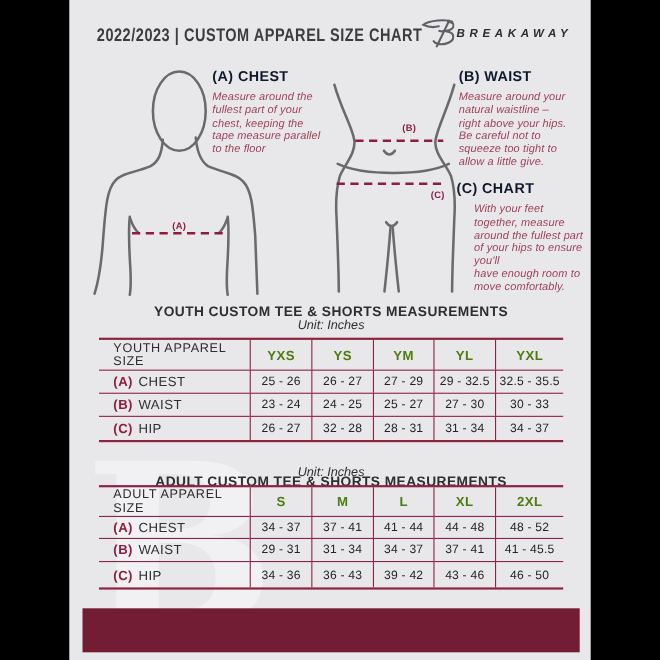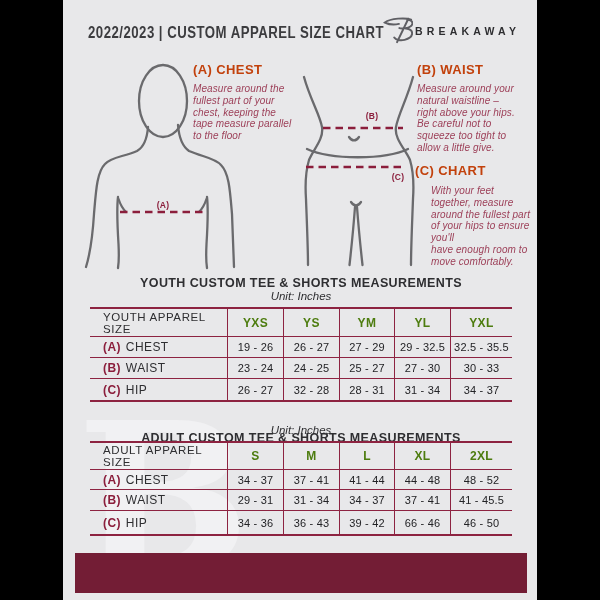--- a/index.html
+++ b/index.html
@@ -15,26 +15,26 @@
   }
   
   .hdr-title{
     position:absolute;left:25px;top:21px;height:22px;line-height:22px;
     font-size:16.5px;font-weight:bold;color:#3c3c3f;letter-spacing:.6px;
     white-space:nowrap;transform:scaleX(.8);transform-origin:0 50%;
   }
   .brand-logo{position:absolute;left:320px;top:14px;}
   .brand-name{
     position:absolute;left:352px;top:25px;font-size:10.5px;font-weight:bold;
-    color:#2d2d30;letter-spacing:4.2px;white-space:nowrap;
+    color:#2d2d30;letter-spacing:4.2px;white-space:nowrap;font-style:italic;
   }
   
   .figures{position:absolute;left:0;top:0;width:474px;height:600px;pointer-events:none;}
   .sec-head{
-    position:absolute;font-size:13px;font-weight:bold;color:#c2410c;letter-spacing:.4px;
+    position:absolute;font-size:13px;font-weight:bold;color:#0f172a;letter-spacing:.4px;
   }
   .sec-desc{
     position:absolute;font-size:10px;font-style:italic;color:#9d4059;
     line-height:11.8px;white-space:pre-line;letter-spacing:.1px;
   }
   .marker{
     position:absolute;width:26px;text-align:center;font-size:8.5px;font-weight:bold;
     color:#8b1e3c;letter-spacing:.3px;
   }
   
@@ -154,21 +154,21 @@
     <div class="cell th-size vline">YXS</div>
     <div class="cell th-size vline">YS</div>
     <div class="cell th-size vline">YM</div>
     <div class="cell th-size vline">YL</div>
     <div class="cell th-size vline">YXL</div>
 
     <div class="cell row-label hline">
       <span class="pfx">(A)</span>
       <span>CHEST</span>
     </div>
-    <div class="cell val vline hline">19 - 26</div>
+    <div class="cell val vline hline">25 - 26</div>
     <div class="cell val vline hline">26 - 27</div>
     <div class="cell val vline hline">27 - 29</div>
     <div class="cell val vline hline">29 - 32.5</div>
     <div class="cell val vline hline">32.5 - 35.5</div>
 
     <div class="cell row-label hline">
       <span class="pfx">(B)</span>
       <span>WAIST</span>
     </div>
     <div class="cell val vline hline">23 - 24</div>
@@ -219,19 +219,19 @@
     <div class="cell val vline hline">37 - 41</div>
     <div class="cell val vline hline">41 - 45.5</div>
 
     <div class="cell row-label hline">
       <span class="pfx">(C)</span>
       <span>HIP</span>
     </div>
     <div class="cell val vline hline">34 - 36</div>
     <div class="cell val vline hline">36 - 43</div>
     <div class="cell val vline hline">39 - 42</div>
-    <div class="cell val vline hline">66 - 46</div>
+    <div class="cell val vline hline">43 - 46</div>
     <div class="cell val vline hline">46 - 50</div>
   </div>
 
   <div class="footer-bar"></div>
 
 </div>
 
 </body></html>

